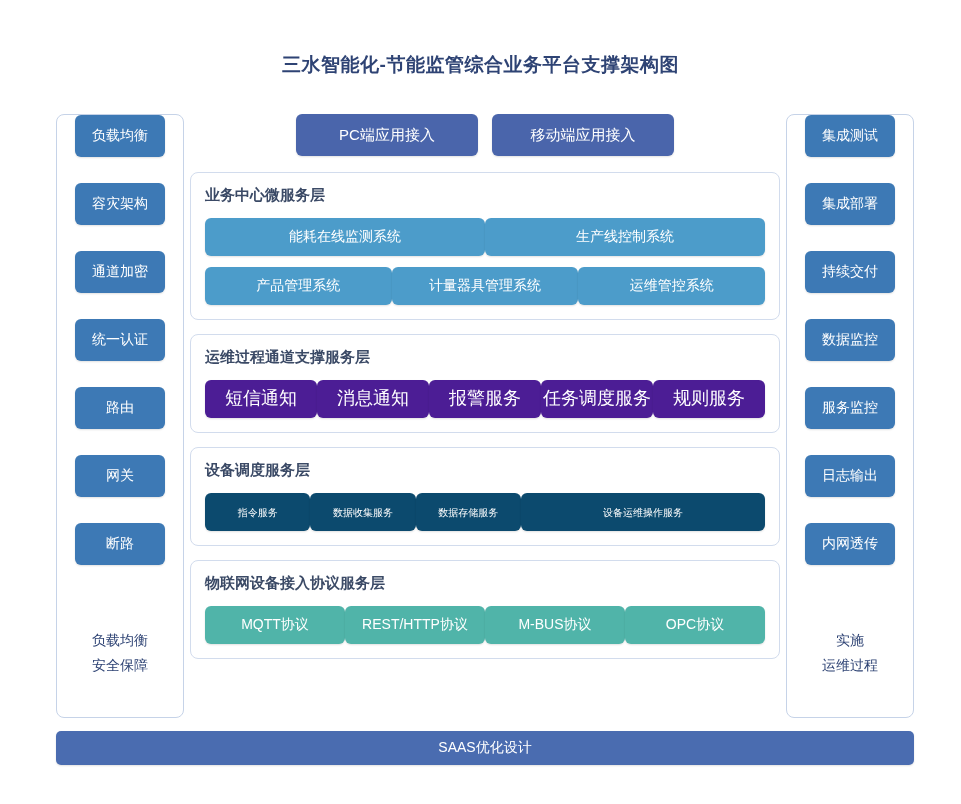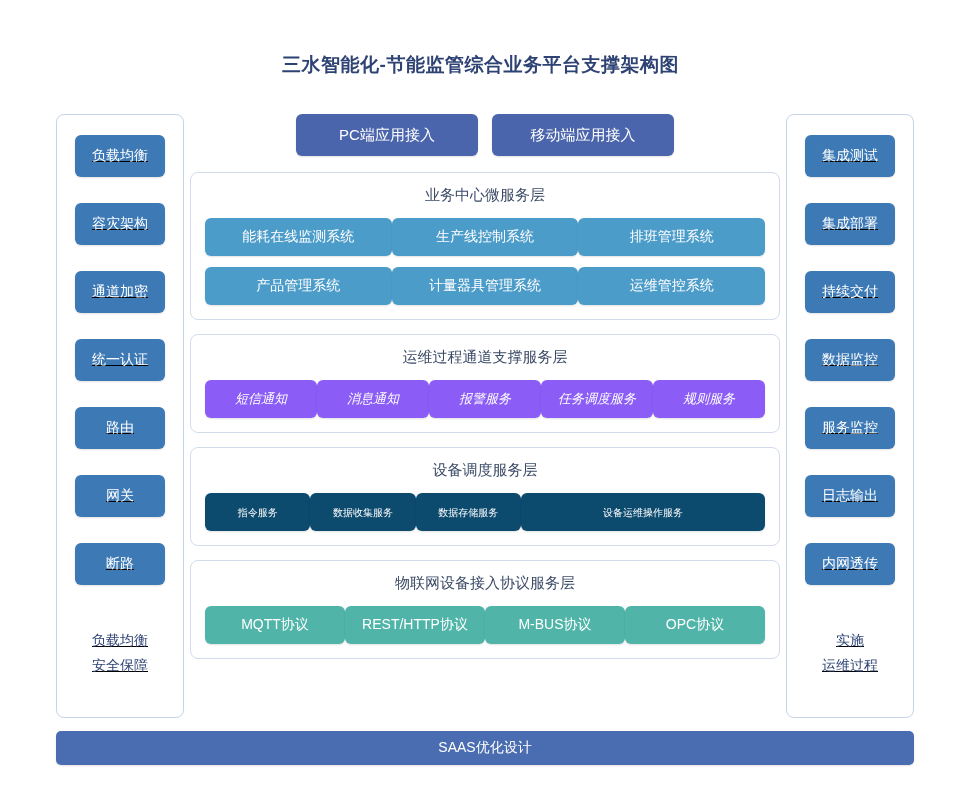--- a/index.html
+++ b/index.html
@@ -26,22 +26,20 @@
     font-size: 14px; line-height: 1.1; text-align: center;
     box-shadow: 0 1px 2px rgba(0,0,0,0.12);
     white-space: nowrap;
   }
 
   
   .side-col {
     position: absolute; top: 114px; width: 128px; height: 604px;
     border: 1px solid #c6d3e8; border-radius: 8px; background: #ffffff;
     display: flex; flex-direction: column; align-items: center;
-    padding-top: 20px;
-    text-decoration: underline;
   }
   #side-left  { left: 56px; }
   #side-right { left: 786px; }
   .side-col .pill {
     width: 90px; height: 42px; background: #3d79b5;
     margin-bottom: 26px; font-size: 14px;
   }
   .side-footer {
     margin-top: auto; margin-bottom: 40px;
     text-align: center; color: #2e4374;
@@ -56,30 +54,31 @@
   .access-row .pill {
     width: 182px; height: 42px; background: #4a65ab; font-size: 15px;
   }
 
   
   .layer {
     border: 1px solid #d2dced; border-radius: 8px; background: #ffffff;
     padding: 13px 14px 14px 14px; margin-bottom: 14px;
   }
   .layer-title {
-    text-align: center; font-size: 15px; color: #3b4a66;
+    text-align: left; font-size: 15px; color: #3b4a66;
     margin-bottom: 13px;
+    font-weight: bold;
   }
   .layer-row { display: flex; }
   .layer-row + .layer-row { margin-top: 11px; }
   .layer-row .pill { flex: 1 1 0; height: 38px; }
 
   
   #layer-business .pill { background: #4c9cca; font-size: 14px; }
-  #layer-ops      .pill { background: #8b5cf6; font-size: 13px; font-style: italic; }
+  #layer-ops      .pill { background: #4c1d95; font-size: 18px; }
   #layer-device   .pill { background: #0c4a6e; font-size: 10px; text-align: center; }
   #layer-iot      .pill { background: #50b4a9; font-size: 14px; }
   #layer-device .pill.wide { flex: 2.32 1 0; }
 
   
   #saas-bar {
     position: absolute; left: 56px; top: 731px; width: 858px; height: 34px;
     background: #4a6cb0; border-radius: 5px;
     display: flex; align-items: center; justify-content: center;
     color: #fff; font-size: 14px;
@@ -126,21 +125,20 @@
     <div class="access-row">
       <div class="pill">PC端应用接入</div>
       <div class="pill">移动端应用接入</div>
     </div>
 
     <div class="layer" id="layer-business">
       <div class="layer-title">业务中心微服务层</div>
       <div class="layer-row">
         <div class="pill">能耗在线监测系统</div>
         <div class="pill">生产线控制系统</div>
-        <div class="pill">排班管理系统</div>
       </div>
       <div class="layer-row">
         <div class="pill">产品管理系统</div>
         <div class="pill">计量器具管理系统</div>
         <div class="pill">运维管控系统</div>
       </div>
     </div>
 
     <div class="layer" id="layer-ops">
       <div class="layer-title">运维过程通道支撑服务层</div>

